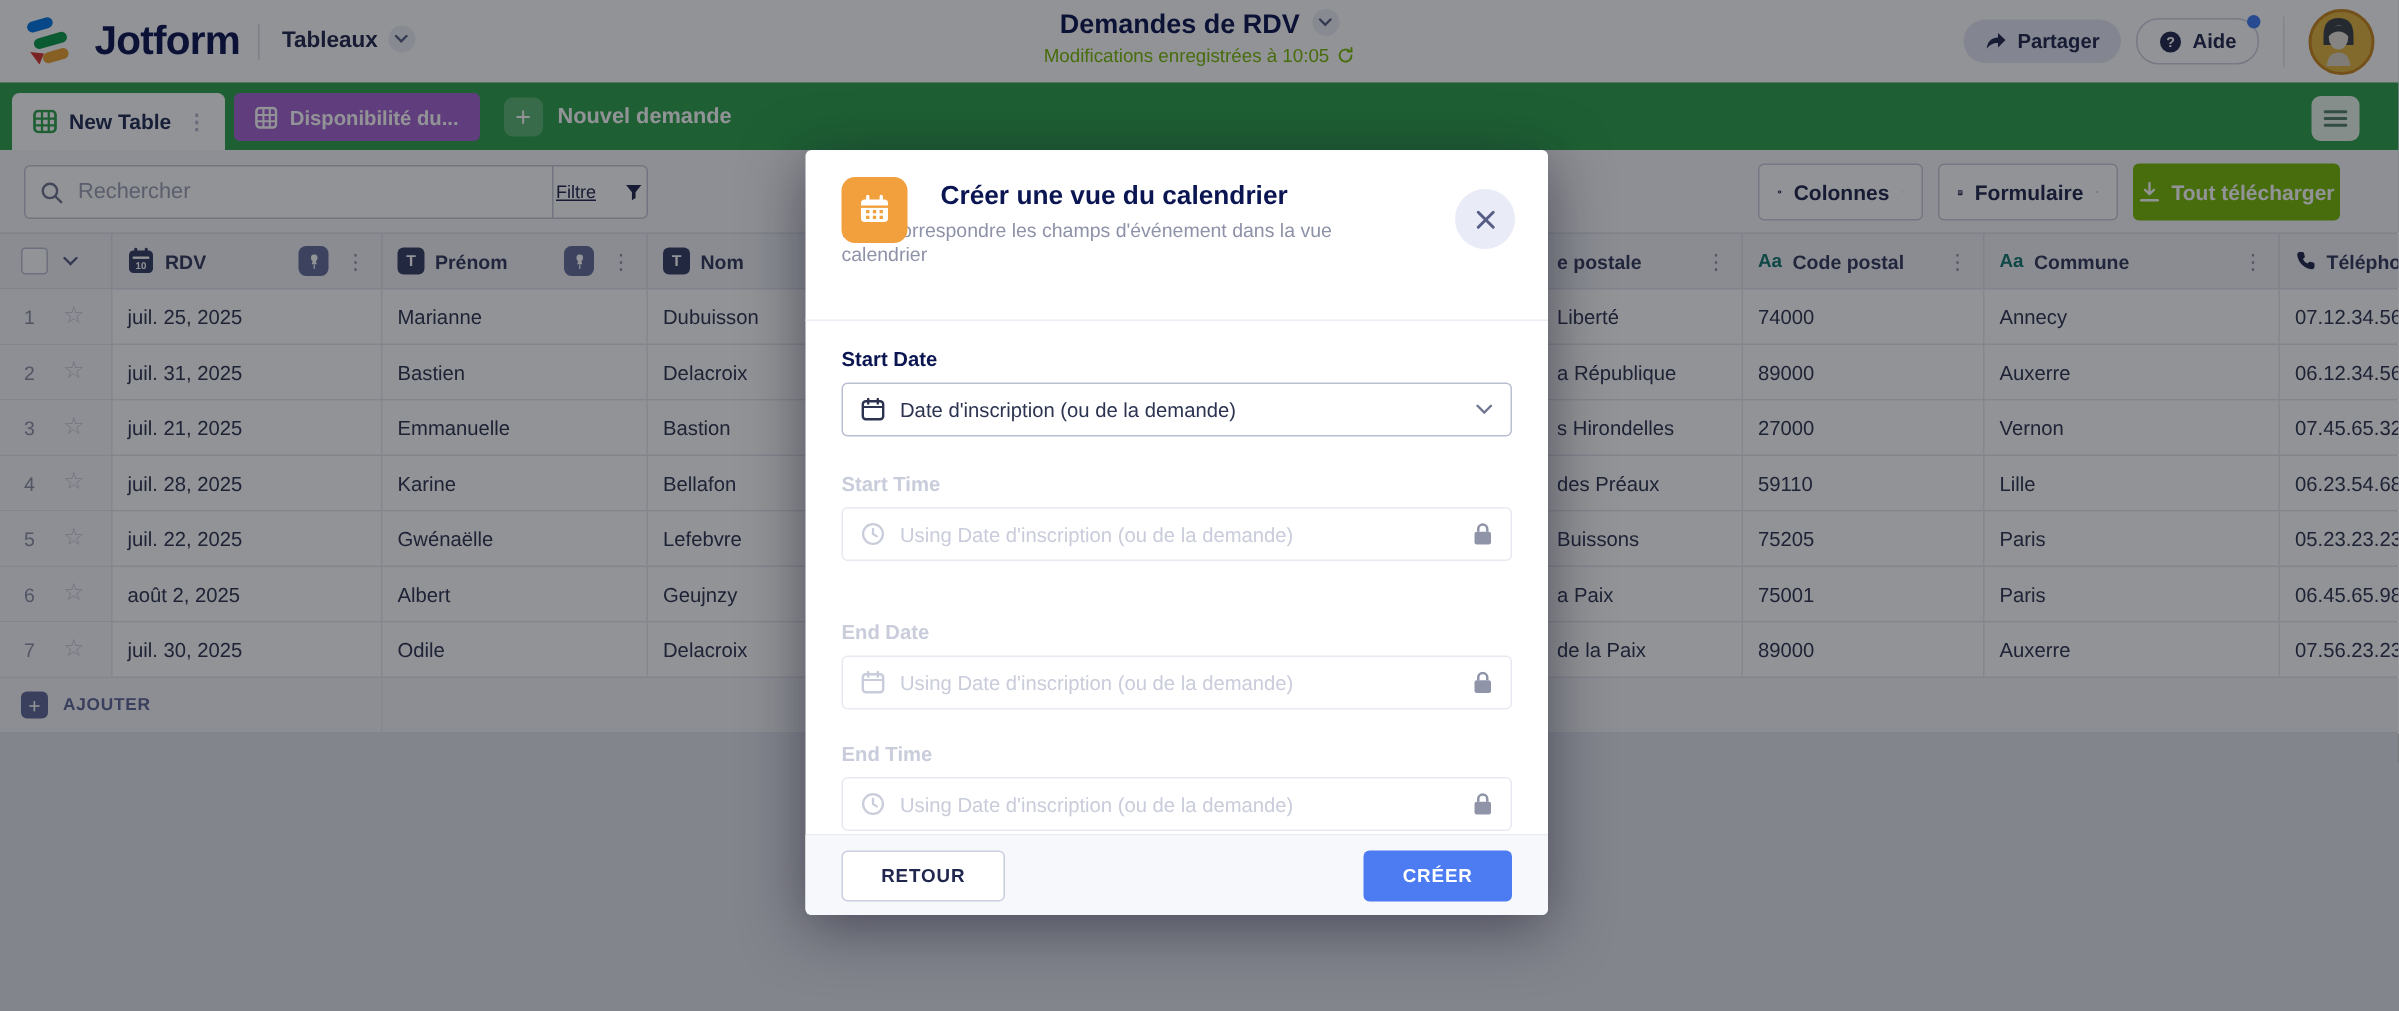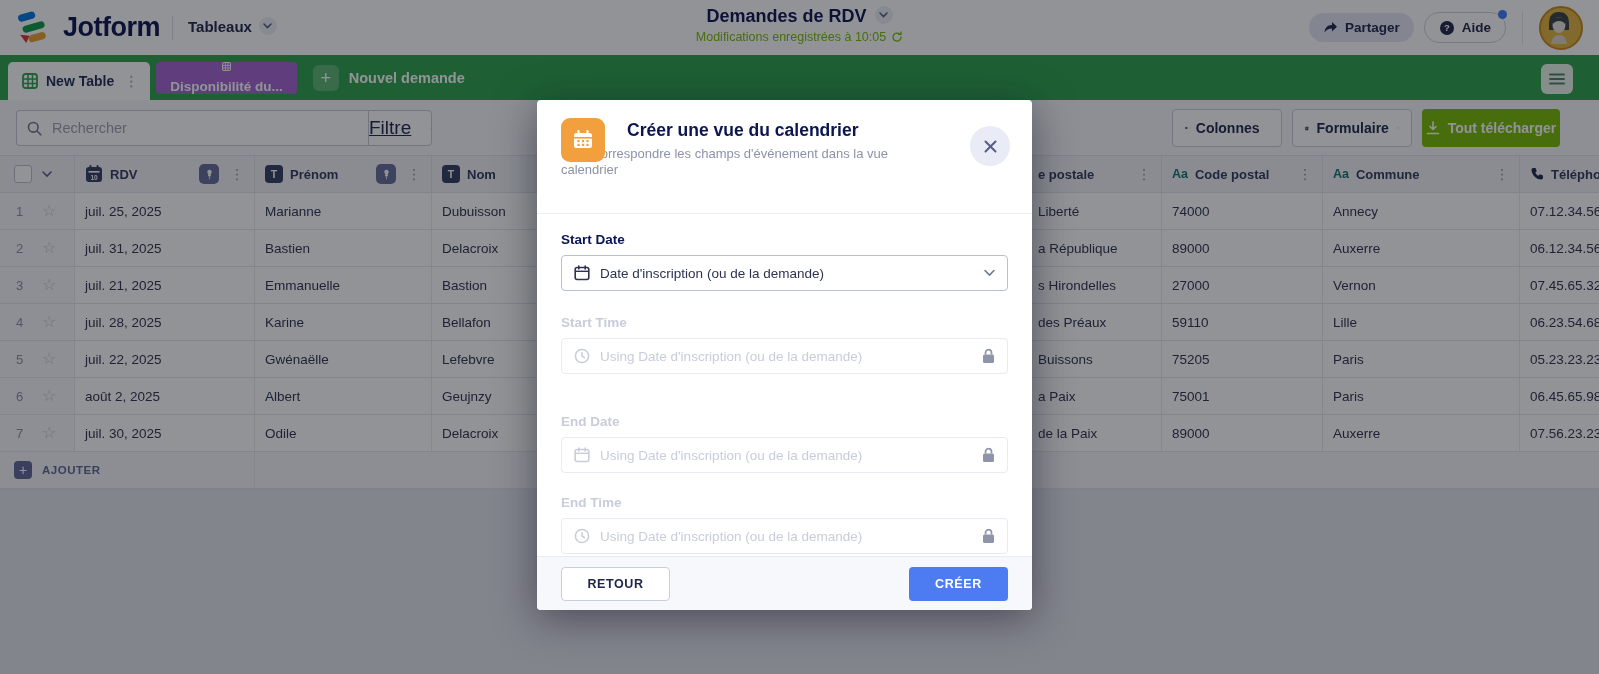--- a/index.html
+++ b/index.html
@@ -27,37 +27,37 @@
   .help-dot{position:absolute;right:-2px;top:-3px;width:9px;height:9px;border-radius:50%;background:#3e7bf5;}
   .tr-divider{width:1px;height:34px;background:#e3e5ef;margin:0 6px;}
   .avatar{width:40px;height:40px;border-radius:50%;background:#e0b53e;border:2px solid #c9861f;
           overflow:hidden;position:relative;}
   
   .tabbar{position:absolute;left:0;top:55px;width:100%;height:45px;background:#2da24d;display:flex;align-items:flex-end;}
   .tab-active{margin-left:8px;height:38px;background:#fff;border-radius:5px 5px 0 0;display:flex;
               align-items:center;gap:8px;padding:0 10px 0 14px;font-size:14px;font-weight:600;color:#1e2a54;}
   .tab-kebab{color:#b4b9c9;font-size:14px;letter-spacing:0;padding:0 2px;}
   .tab-purple{margin-left:6px;margin-bottom:6px;height:32px;background:#a463d0;border-radius:4px;
-              display:flex;align-items:center;gap:8px;padding:0 14px;font-size:13.5px;font-weight:600;color:#fff;flex-direction:column;}
+              display:flex;align-items:center;gap:8px;padding:0 14px;font-size:13.5px;font-weight:600;color:#fff;}
   .newtab{margin-left:16px;margin-bottom:6px;height:32px;display:flex;align-items:center;gap:10px;
           color:#fff;font-size:14.5px;font-weight:700;}
   .plusbox{width:26px;height:26px;border-radius:6px;background:rgba(255,255,255,0.22);display:flex;
            align-items:center;justify-content:center;font-size:18px;font-weight:400;color:#fff;}
   .tab-listbtn{position:absolute;right:26px;top:9px;width:32px;height:30px;border-radius:6px;
                background:rgba(255,255,255,0.9);display:flex;align-items:center;justify-content:center;}
   
   .toolbar{position:absolute;left:0;top:100px;width:100%;height:55px;background:#f7f7fb;}
   .searchbox{position:absolute;left:16px;top:10px;width:352px;height:36px;background:#fff;
              border:1px solid #c3c8d8;border-right:none;border-radius:4px 0 0 4px;display:flex;
              align-items:center;padding:0 10px;gap:8px;box-sizing:border-box;}
   .searchbox input{border:none;outline:none;flex:1;font-size:14.5px;font-family:inherit;color:#20264d;background:transparent;}
   .searchbox input::placeholder{color:#9ba1b5;}
   .filterbox{position:absolute;left:368px;top:10px;width:64px;height:36px;background:#fff;
              border:1px solid #c3c8d8;border-radius:0 4px 4px 0;display:flex;align-items:center;
-             justify-content:center;gap:19px;font-size:19px;color:#20264d;box-sizing:border-box;text-decoration:underline;}
+             justify-content:center;gap:19px;font-size:12px;color:#20264d;box-sizing:border-box;text-decoration:underline;}
   .tb-btn{position:absolute;top:9px;height:38px;background:#fff;border:1px solid #c9cede;border-radius:4px;
           display:flex;align-items:center;gap:8px;padding:0 12px;font-size:14px;font-weight:600;
           color:#20264d;box-sizing:border-box;}
   .btn-columns{right:317px;width:110px;}
   .btn-form{right:187px;width:120px;}
   .btn-download{position:absolute;top:9px;right:39px;width:138px;height:38px;background:#78bb07;border:none;
                 border-radius:4px;display:flex;align-items:center;justify-content:center;gap:8px;
                 font-size:14px;font-weight:600;color:#fff;box-sizing:border-box;}
   
   .tablewrap{position:absolute;left:0;top:155px;width:1760px;}

